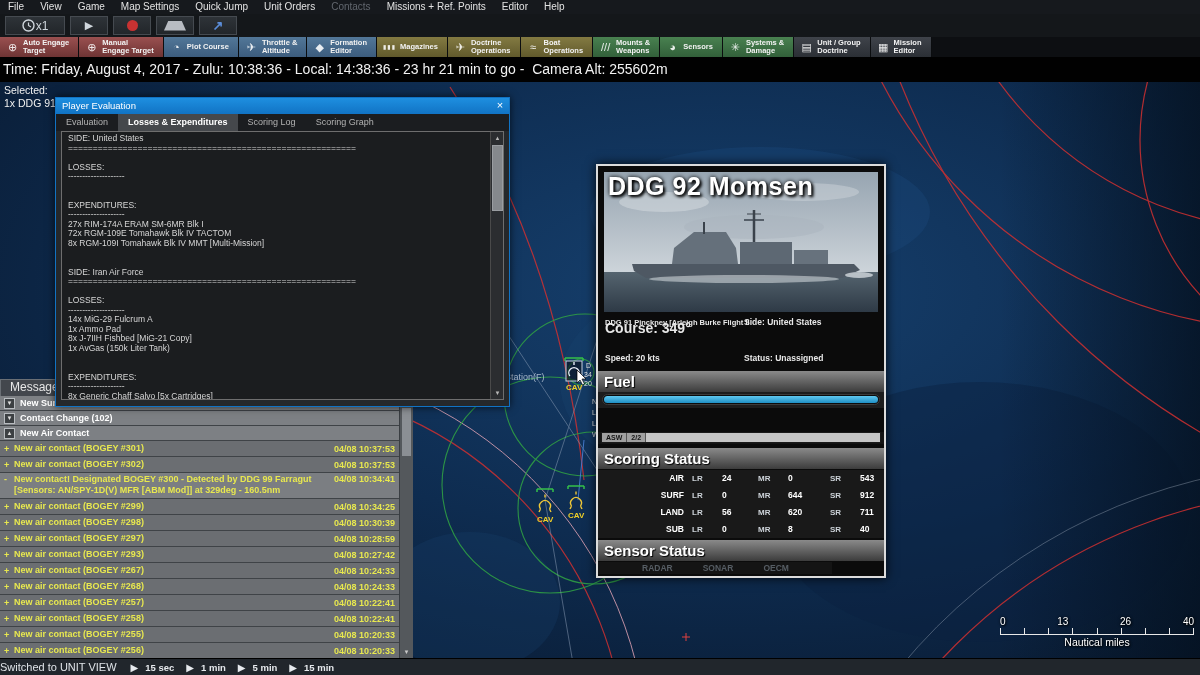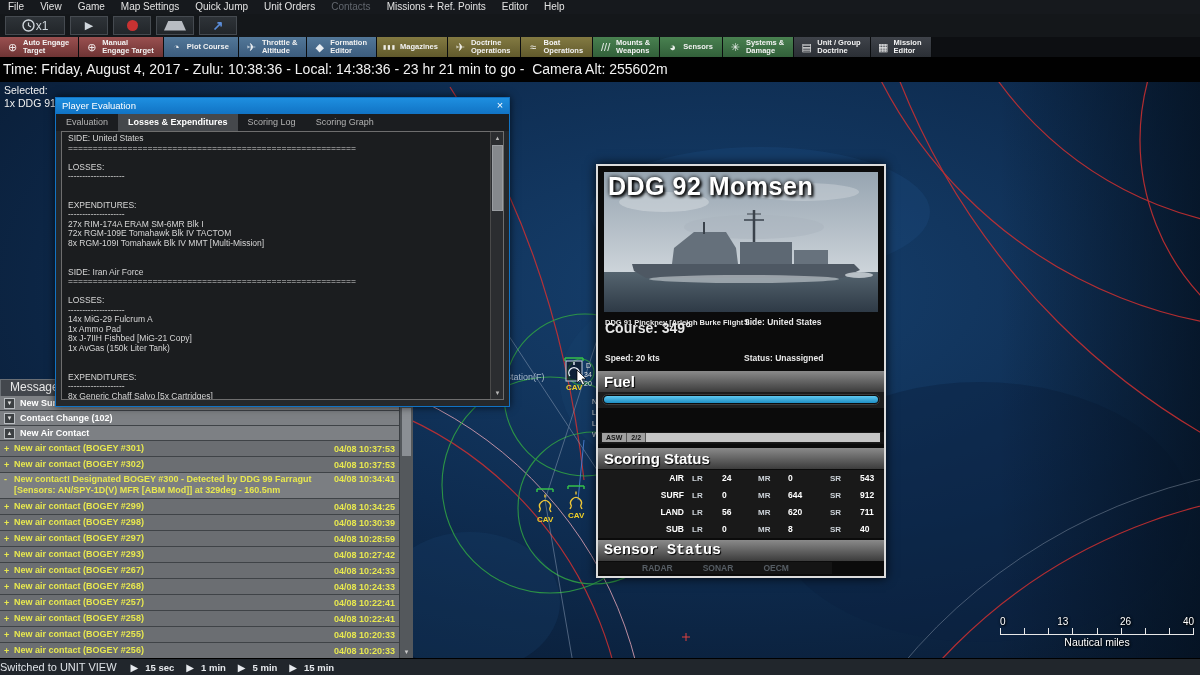--- a/index.html
+++ b/index.html
@@ -101,21 +101,21 @@
     text-shadow:2px 2px 3px #000, 0 0 4px #000; letter-spacing:.5px; white-space:nowrap; }
   .up-info { position:absolute; color:#e8e8e8; font-weight:bold; white-space:nowrap; }
   #up-name   { left:7px;  top:152px; font-size:7.5px; }
   #up-side   { left:146px; top:151px; font-size:8.5px; }
   #up-course { left:7px;  top:154px; font-size:14px; }
   #up-speed  { left:7px;  top:187px; font-size:8.5px; }
   #up-status { left:146px; top:187px; font-size:8.5px; }
   .sec-header { position:absolute; left:0; width:286px; height:21px;
     background:linear-gradient(#8a8a8a,#3c3c3c); color:#fff; font-size:15px; font-weight:bold;
     line-height:21px; padding-left:6px; text-shadow:1px 1px 1px #000; }
-  #hdr-fuel { top:205px; } #hdr-air { top:246px; } #hdr-weap { top:282px; } #hdr-sens { top:374px;font-family:Liberation Mono, monospace; }
+  #hdr-fuel { top:205px; } #hdr-air { top:246px; } #hdr-weap { top:282px; } #hdr-sens { top:374px; }
   #fuel-strip { position:absolute; left:0; top:226px; width:286px; height:16px; background:#1d1d1d; }
   #fuel-track { position:absolute; left:4px; right:4px; top:2px; height:11px; background:#0c0c0c;
     border:1px solid #3c3c3c; border-radius:6px; }
   #fuel-fill { position:absolute; left:1px; top:1px; bottom:1px; border-radius:5px;
     background:linear-gradient(#5fc8f0,#1f8fc4); }
   #air-strip { position:absolute; left:0; top:266px; width:286px; height:12px; background:#141414; }
   #air-bar { position:absolute; left:3px; right:3px; top:0; height:11px; background:#c6c6c6;
     border:1px solid #1a1a1a; display:flex; }
   .air-cell { height:9px; background:#a0a0a0; border-right:1px solid #555; color:#141414;
     font-size:7px; font-weight:bold; text-align:center; line-height:9px; padding:0 4px; }

